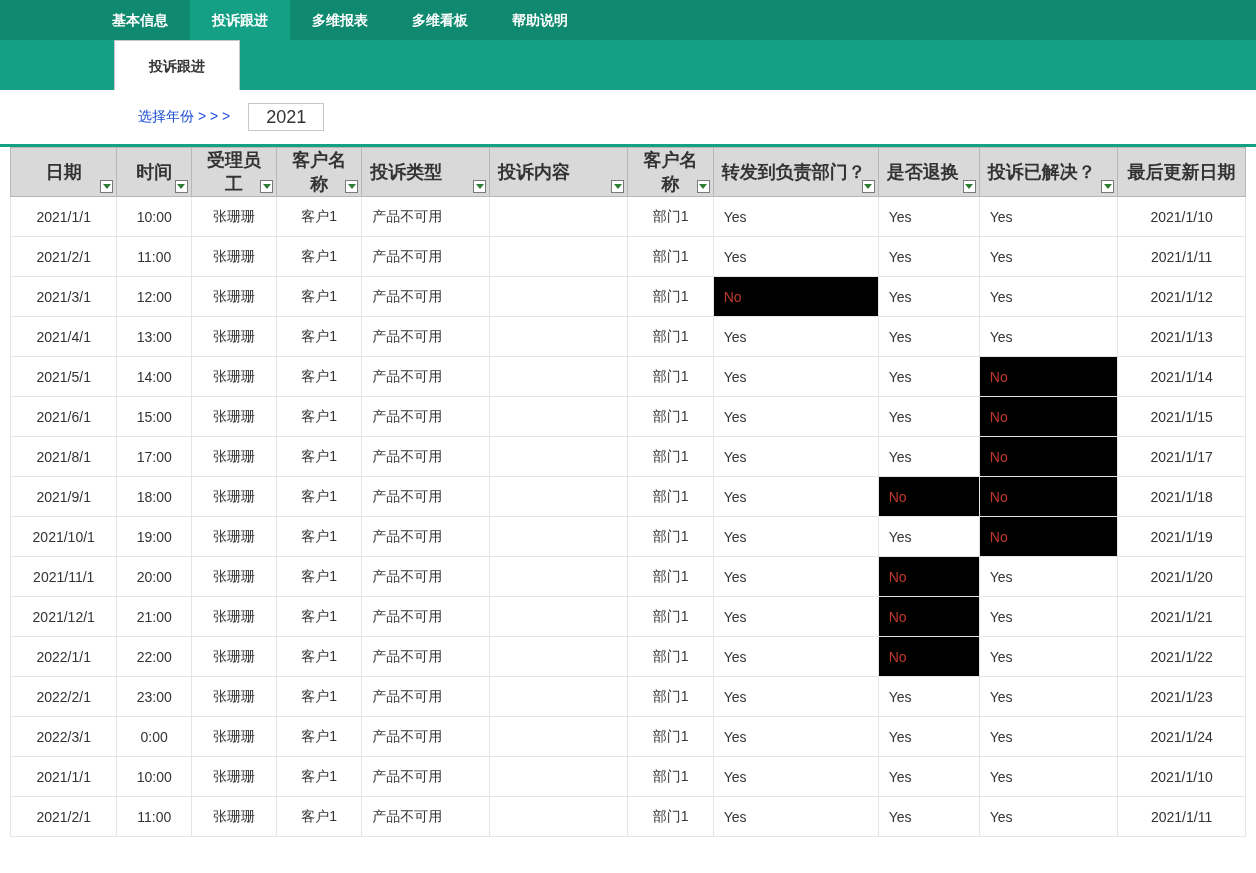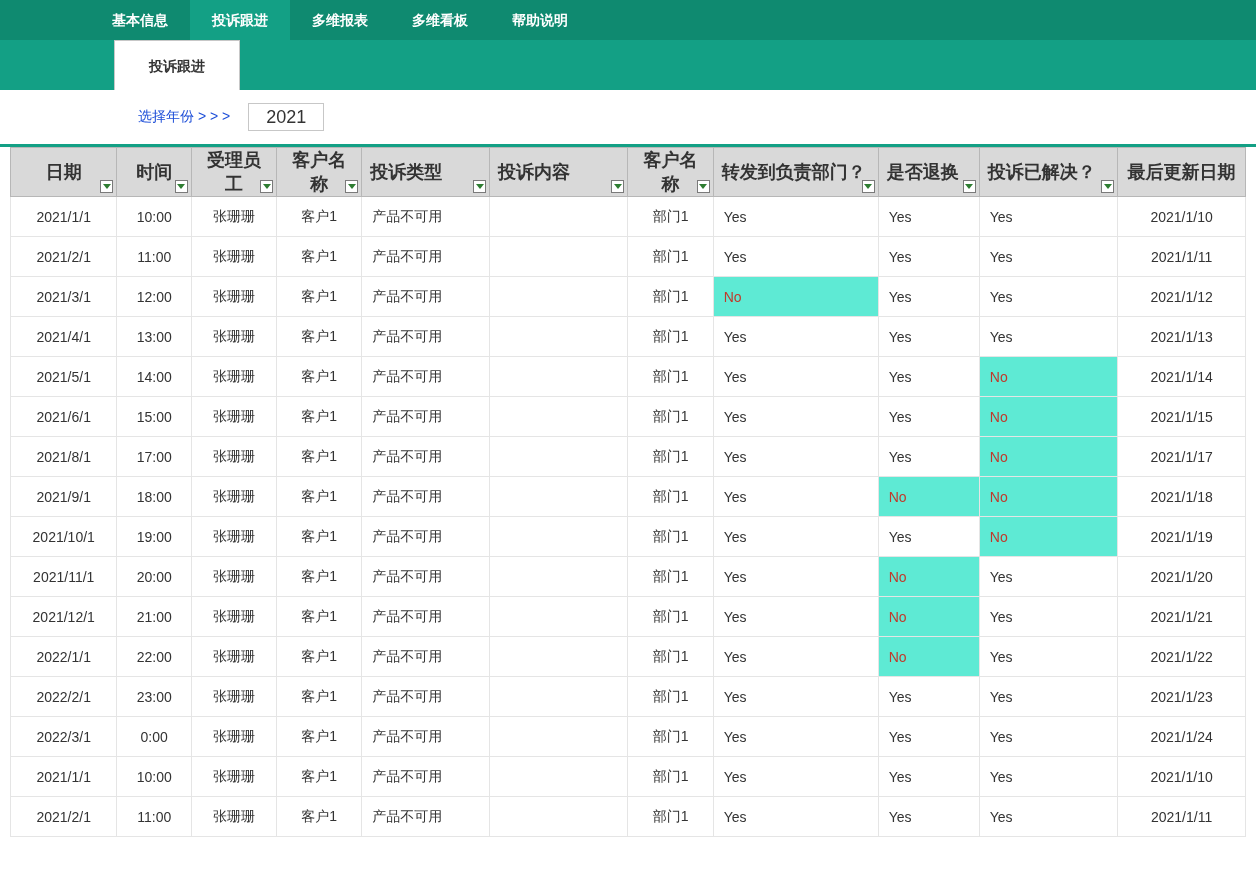--- a/index.html
+++ b/index.html
@@ -88,21 +88,21 @@
   }
   th.center { text-align: center; }
   td {
     border: 1px solid #e5e5e5;
     height: 40px;
     padding: 0 10px;
     white-space: nowrap;
   }
   td.center { text-align: center; }
   td.no {
-    background: #5eead4;
+    background: #000000;
     color: #c0392b;
   }
   .filter-arrow {
     position: absolute;
     right: 3px;
     bottom: 3px;
     width: 13px;
     height: 13px;
     border: 1px solid #7a7a7a;
     background: #fff;

